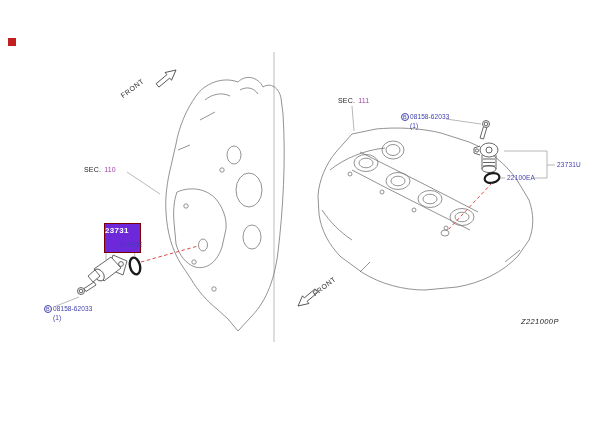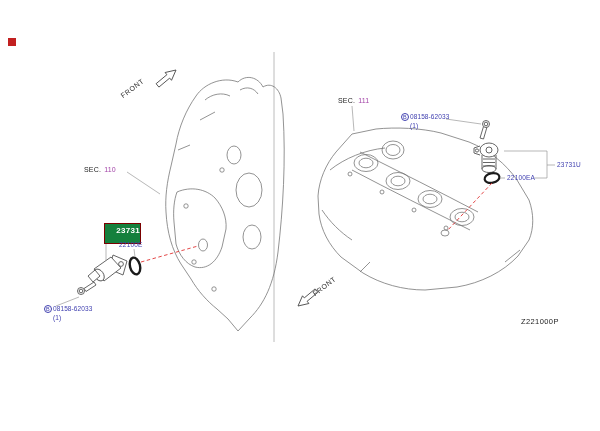--- a/index.html
+++ b/index.html
@@ -13,23 +13,23 @@
   .sec .num{color:#a344a8;margin-left:3px;}
   .part{font-size:6.5px;color:#4040b0;letter-spacing:.2px;}
   .boltlbl{font-size:6.5px;color:#4040b0;letter-spacing:.1px;}
   .boltlbl .qty{display:block;margin-left:9px;margin-top:1px;}
   .circB{
     display:inline-flex;width:8px;height:8px;border:1px solid #4040b0;border-radius:50%;
     font-size:5.5px;align-items:center;justify-content:center;vertical-align:middle;
     margin-right:1px;color:#4040b0;box-sizing:border-box;
   }
   .hibox{
-    position:absolute;left:104px;top:223px;width:37px;height:21px;
-    background:#15803d;border:1px solid #7a0000;color:#fff;
-    font-size:8px;font-weight:bold;text-align:right;line-height:13px;
+    position:absolute;left:104px;top:223px;width:37px;height:30px;
+    background:#6d28d9;border:1px solid #7a0000;color:#fff;
+    font-size:8px;font-weight:bold;text-align:left;line-height:13px;
     letter-spacing:.3px;box-sizing:border-box;cursor:pointer;
   }
   .front{font-size:7px;color:#333;letter-spacing:.6px;transform:rotate(-37deg);transform-origin:0 100%;}
   .code{font-size:7.5px;color:#222;letter-spacing:.4px;}
   .marker{position:absolute;left:8px;top:38px;width:8px;height:8px;background:#c22020;}
 </style>
 </head>
 <body>
 
 <div id="canvas">
@@ -148,15 +148,15 @@
   <div class="lbl sec" style="left:338px;top:97px;"><span>SEC.</span><span class="num">111</span></div>
 
   <div class="lbl boltlbl" style="left:401px;top:113px;"><span class="circB">B</span><span>08158-62033</span><span class="qty">(1)</span></div>
 
   <div class="lbl part" style="left:557px;top:161px;">23731U</div>
 
   <div class="lbl part" style="left:507px;top:174px;">22100EA</div>
 
   <div class="lbl front" style="left:316px;top:290px;">FRONT</div>
 
-  <div class="lbl code" style="left:521px;top:318px;">Z221000P</div>
+  <div class="lbl code" style="left:521px;top:318px;font-style:italic;">Z221000P</div>
 
 </div>
 
 </body></html>

